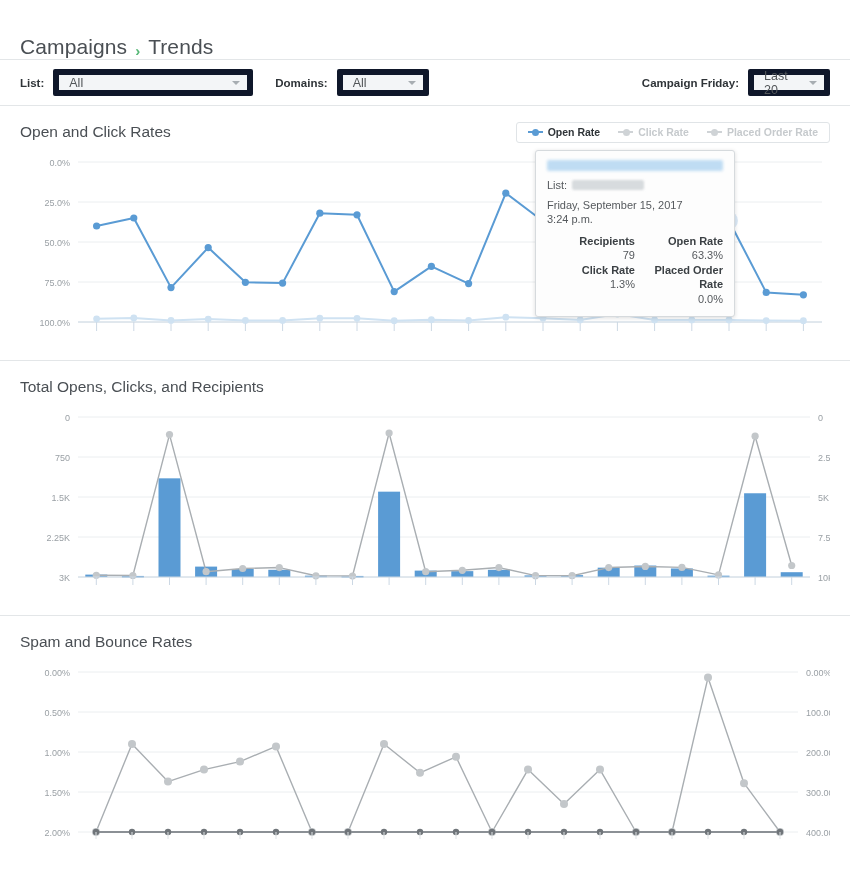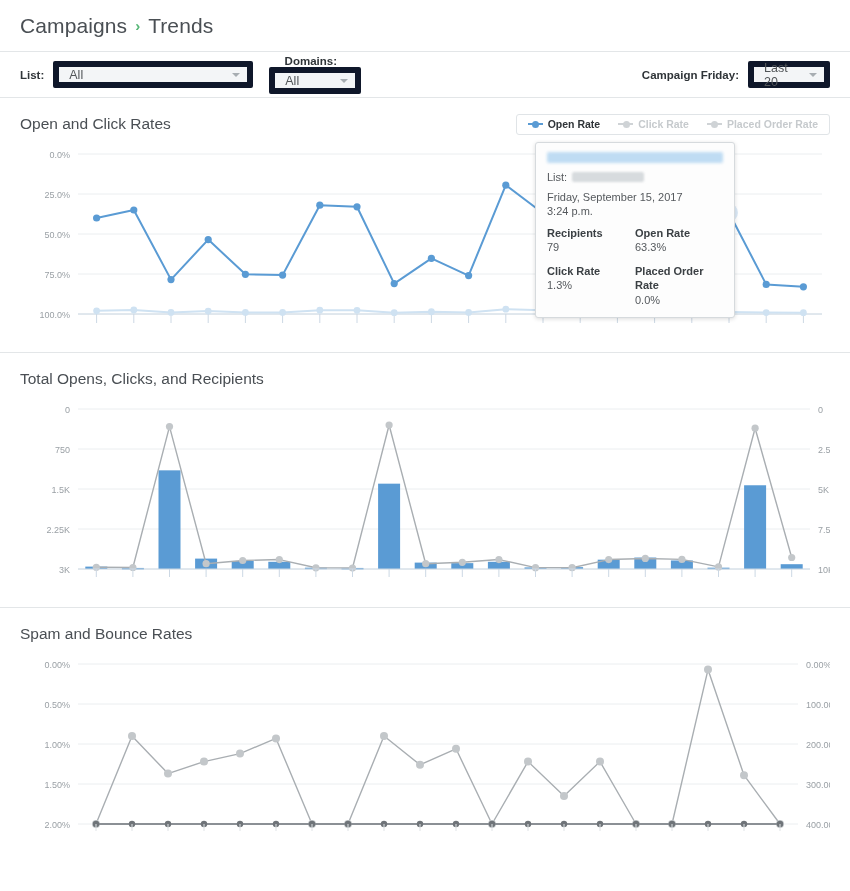--- a/index.html
+++ b/index.html
@@ -7,23 +7,23 @@
   body {
     width: 850px; height: 891px;
     background: #ffffff;
     font-family: "Liberation Sans", sans-serif;
     color: #333333;
     overflow: hidden;
   }
 
   
   .breadcrumb-bar {
-    height: 52px;
+    height: 60px;
     display: flex;
-    align-items: center;
+    align-items: flex-end;
     padding: 0 20px;
     border-bottom: 1px solid #e3e6e8;
   }
   .crumb {
     font-size: 21px;
     color: #4a4f54;
     font-weight: 400;
     letter-spacing: .1px;
   }
   .crumb.link { color: #4a4f54; cursor: pointer; }
@@ -37,21 +37,21 @@
   
   .toolbar {
     height: 46px;
     display: flex;
     align-items: center;
     padding: 0 20px;
     border-bottom: 1px solid #e3e6e8;
     background: #fff;
   }
   .filter-group { display: flex; align-items: center; }
-  .filter-group + .filter-group { margin-left: 16px; flex-direction: column; }
+  .filter-group + .filter-group { margin-left: 22px; }
   .filter-label {
     font-size: 11.5px;
     font-weight: bold;
     color: #2f3438;
     margin-right: 9px;
     white-space: nowrap;
   }
   .select {
     position: relative;
     background: #f3f5f7;
@@ -183,21 +183,22 @@
     background: #d7dbde;
     border-radius: 2px;
     margin-left: 5px;
     filter: blur(1.2px);
   }
   .tt-date { margin-top: 5px; }
   .tt-time { margin-bottom: 7px; }
   .tt-grid {
     display: grid;
     grid-template-columns: 1fr 1fr;
-    row-gap: 9px;
+    row-gap: 0;
+    text-align: right;
   }
   .tt-k { font-weight: bold; color: #3b4044; font-size: 11px; }
   .tt-v { color: #55595d; font-size: 11px; }
 </style>
 </head>
 <body>
 
 <div class="breadcrumb-bar">
   <span class="crumb link">Campaigns</span>
   <span class="crumb-sep">›</span>

